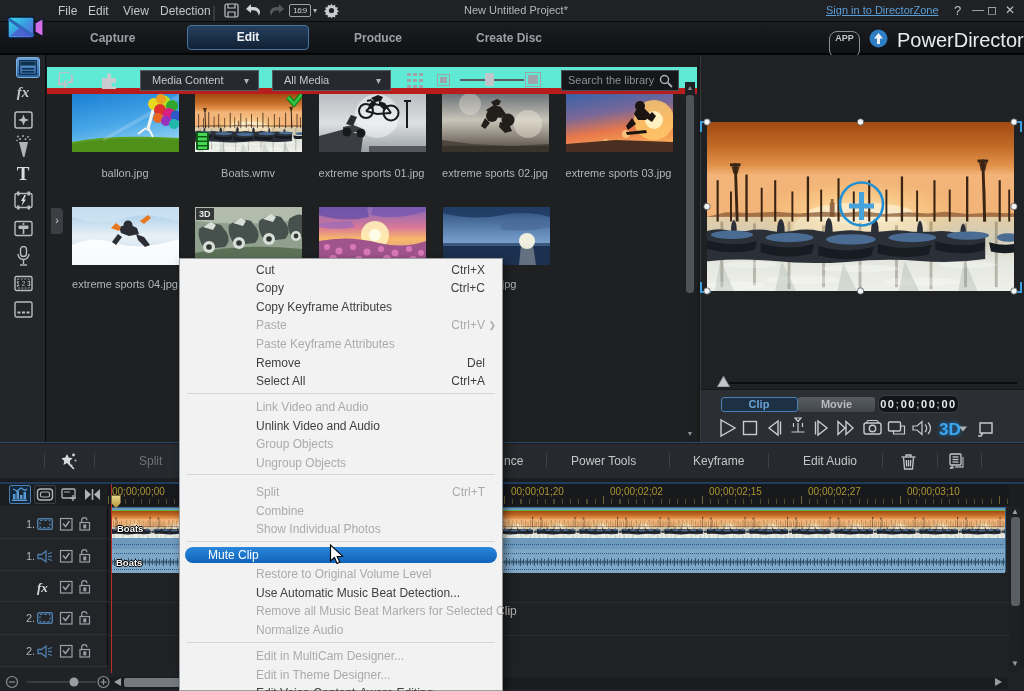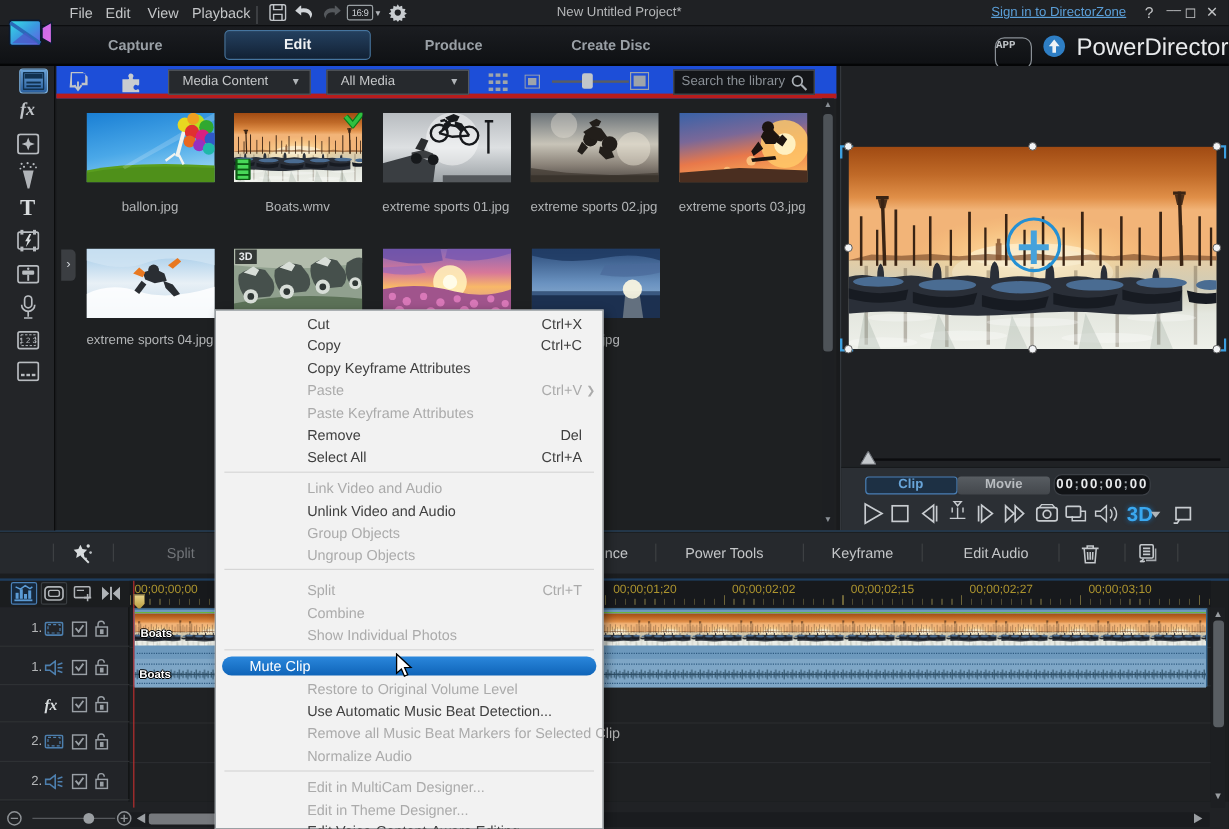--- a/index.html
+++ b/index.html
@@ -13,27 +13,27 @@
 .menuitem { position:absolute; top:4px; color:#c4c6c8; font-size:12px; }
 #proj { position:absolute; top:4px; left:464px; color:#b4b6b8; font-size:11px; }
 #signin { position:absolute; top:4px; left:826px; color:#5b9fd8; font-size:11px; text-decoration:underline; }
 .winbtn { position:absolute; color:#c0c2c4; font-size:12px; }
 
 
 #tabbar { position:absolute; top:22px; left:0; width:1024px; height:33px; background:linear-gradient(#1b1d21,#0f1114); border-bottom:2px solid #040506; }
 .modetab { position:absolute; top:9px; color:#9aa0a6; font-size:12px; font-weight:bold; }
 #edittab { position:absolute; top:3px; left:187px; width:122px; height:25px; background:linear-gradient(#24405f,#122134); border:1px solid #46759f; border-radius:4px; color:#f0f2f4; font-size:12px; font-weight:bold; text-align:center; line-height:23px; }
 #pdlogo { position:absolute; top:7px; left:897px; color:#e8eaec; font-size:20px; }
-#applogo { position:absolute; top:9px; left:829px; width:31px; height:27px; border:1px solid #8a9096; border-radius:8px; color:#c0c4c8; font-size:9px; font-weight:bold; text-align:left; line-height:13px;font-family:Liberation Mono, monospace; }
+#applogo { position:absolute; top:9px; left:829px; width:31px; height:27px; border:1px solid #8a9096; border-radius:8px; color:#c0c4c8; font-size:9px; font-weight:bold; text-align:center; line-height:13px; }
 
 
 #main { position:absolute; top:55px; left:0; width:1024px; height:387px; background:#191b1d; }
 #sidebar { position:absolute; top:0; left:0; width:46px; height:387px; background:#232528; border-right:1px solid #0b0c0d; z-index:5; }
 #library { position:absolute; top:0; left:47px; width:650px; height:387px; background:#1e2022; }
-#libtoolbar { position:absolute; top:0; left:0; width:650px; height:27px; background:#1d4ed8; border-bottom:4px solid #b91c1c; }
+#libtoolbar { position:absolute; top:12px; left:0; width:650px; height:27px; background:#5eead4; border-bottom:6px solid #b91c1c; }
 #preview { position:absolute; top:0; left:700px; width:324px; height:387px; background:#1f2124; border-left:1px solid #33373c; }
 .thumb { position:absolute; width:107px; height:58px; overflow:hidden; }
 .tlabel { position:absolute; width:140px; text-align:center; font-size:11px; color:#b2b4b6; }
 .sideicon { position:absolute; left:0; width:46px; text-align:center; color:#c0c4c8; }
 .dropdown { position:absolute; top:3px; height:21px; background:#26292d; border:1px solid #55595e; color:#c6c8ca; font-size:11px; line-height:19px; padding-left:11px; }
 .dropdown .chev { position:absolute; right:9px; top:0px; font-size:10px; color:#b0b4b8; }
 
 
 #timeline { position:absolute; top:442px; left:0; width:1024px; height:249px; background:#1b1d1f; border-top:1px solid #2b4a66; }
 #tltoolbar { position:absolute; top:1px; left:0; width:1024px; height:34px; background:#26292d; }
@@ -341,21 +341,21 @@
  <path d="M0 36 h107 v3 h-107 z" fill="#3a5880"></path>
  <circle cx="84" cy="34" r="8" fill="#f8f4e0" opacity="0.95"></circle>
  <path d="M78 38 l12 0 3 20 -17 0 z" fill="#e8e8d8" opacity="0.35"></path>
 </symbol>
 </defs>
 </svg>
   <div id="titlebar">
     <span class="menuitem" style="left:58px">File</span>
     <span class="menuitem" style="left:88px">Edit</span>
     <span class="menuitem" style="left:123px">View</span>
-    <span class="menuitem" style="left:160px">Playback</span>
+    <span class="menuitem" style="left:160px">Detection</span>
     <span style="position:absolute;top:4px;left:212px;color:#45484b">|</span>
     <svg style="position:absolute;top:3px;left:224px" width="15" height="15" viewBox="0 0 15 15">
         <g stroke="#c0c4c8" stroke-width="1.2" fill="none">
           <rect x="1" y="1" width="13" height="13" rx="1.5"></rect>
           <path d="M4 1 v4 h7 v-4 M4 14 v-5 h7 v5"></path>
         </g>
       </svg>
     <svg style="position:absolute;top:4px;left:245px" width="17" height="13" viewBox="0 0 17 13">
         <path d="M5 1 L1 5 l5 4 v-2.5 q5 -1 7 2.5 q1 2 0.5 3 q3.5 -5 -1 -8 q-2.5 -1.5 -6.5 -1 v-2.5 z" fill="#d0d4d8"></path>
       </svg>

